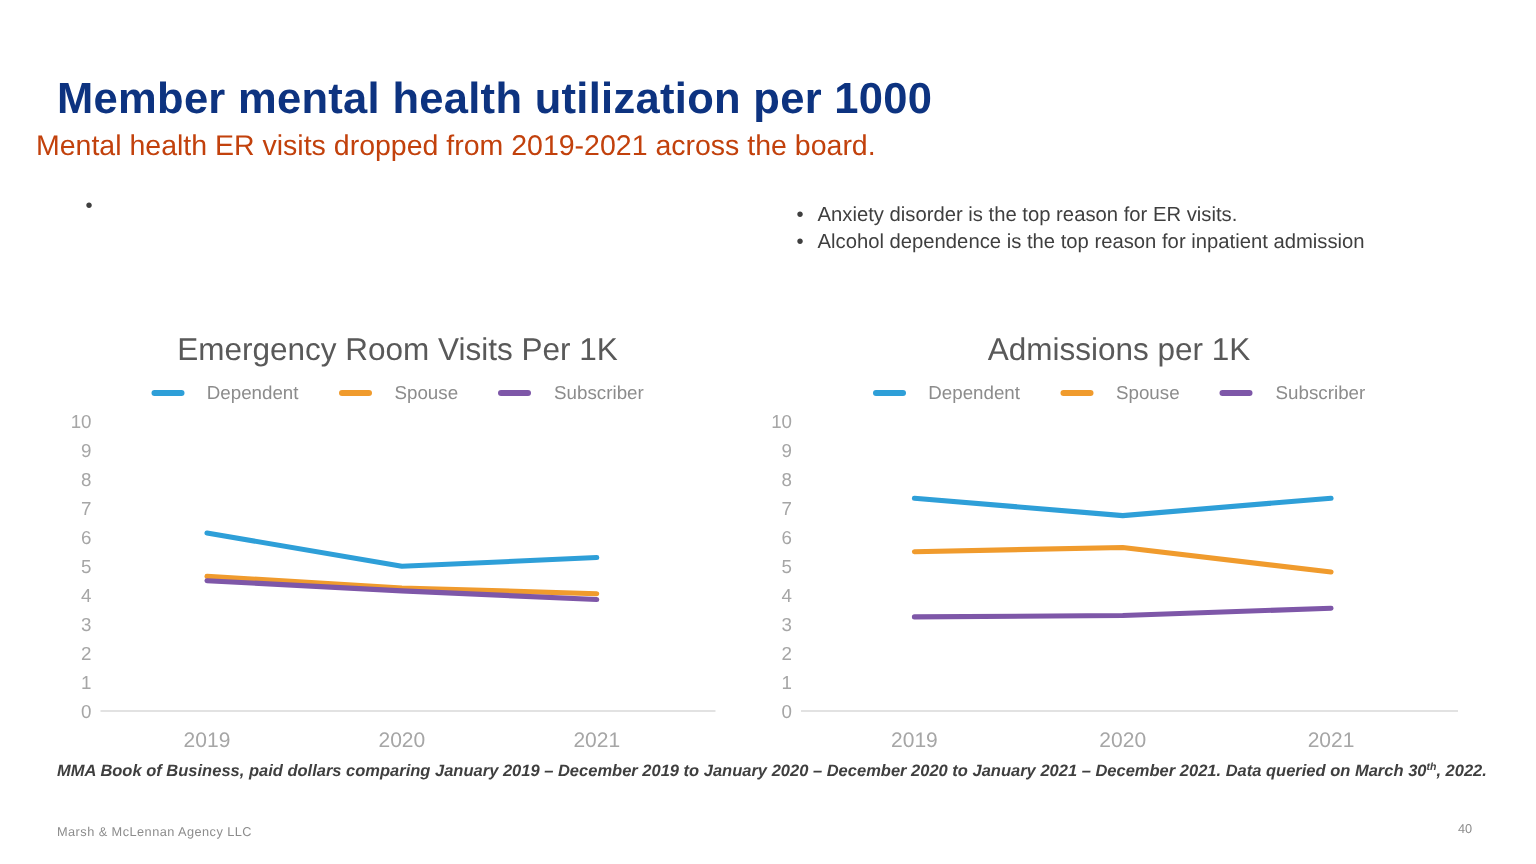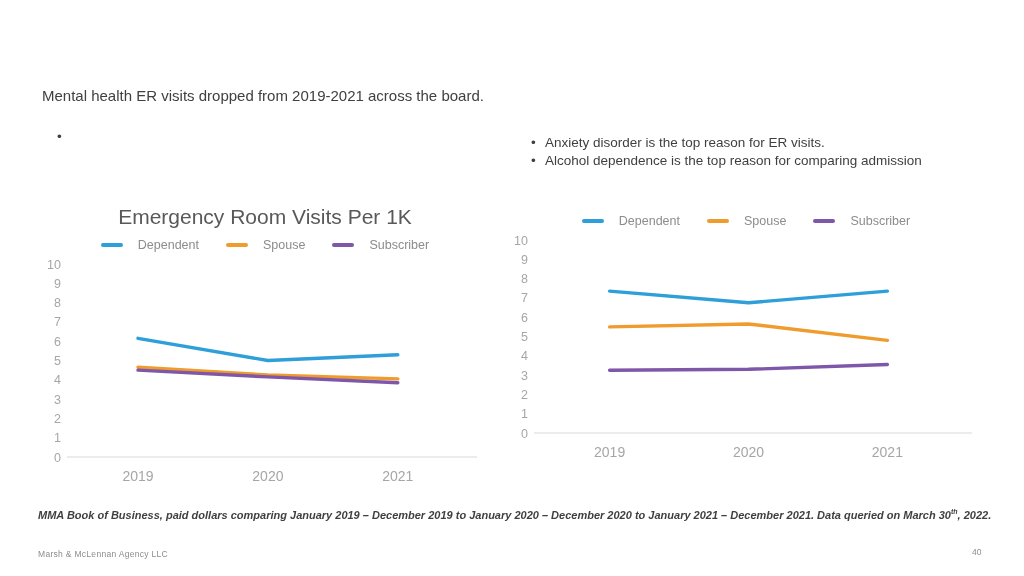--- a/index.html
+++ b/index.html
@@ -11,33 +11,33 @@
     font-family: "Liberation Sans", sans-serif;
     overflow: hidden;
     margin: 0 auto;
   }
   .slide-title {
     position: absolute; left: 38px; top: 50px;
     font-size: 29px; font-weight: 700; color: #0d3380;
     letter-spacing: 0.2px; white-space: nowrap;
   }
   .slide-subtitle {
-    position: absolute; left: 42px; top: 87px;
-    font-size: 15px; color: #404040; white-space: nowrap;
+    position: absolute; left: 24px; top: 87px;
+    font-size: 19px; color: #c2410c; white-space: nowrap;
   }
   .section { position: absolute; color: #3f3f3f; }
   .section-dependents { left: 44px; top: 128px; width: 440px; }
   .section-spouses { left: 518px; top: 134px; width: 470px; }
   .section-heading { font-size: 13.5px; font-weight: 700; margin-bottom: 4px; }
   .bullet-row { display: flex; font-size: 13.5px; line-height: 1.28; margin-bottom: 1px; }
   .bullet-char { width: 14px; padding-left: 13px; flex: 0 0 27px; }
   .bullet-text { flex: 1; }
   .section-dependents .bullet-text { max-width: 350px; }
 
-  .chart { position: absolute; top: 205px; }
+  .chart { position: absolute; top: 222px; }
   .chart-left { left: 45px; width: 440px; }
   .chart-right { left: 512px; width: 468px; }
   .chart-title {
     text-align: center; font-size: 21px; color: #595959; white-space: nowrap;
   }
   .legend {
     display: flex; justify-content: center; align-items: center;
     column-gap: 27px; margin-top: 9px; height: 14px;
   }
   .legend-item { display: flex; align-items: center; }
@@ -59,36 +59,37 @@
   .page-number {
     position: absolute; left: 972px; top: 547px;
     font-size: 8.5px; color: #8c8c8c;
   }
 </style>
 </head>
 <body>
 
 <div class="slide">
 
+  <div class="slide-title">Member mental health utilization per 1000</div>
   <div class="slide-subtitle">Mental health ER visits dropped from 2019-2021 across the board.</div>
 
   <div class="section section-dependents">
     <div class="bullet-row">
       <span class="bullet-char">•</span>
     </div>
   </div>
 
   <div class="section section-spouses">
     <div class="bullet-row">
       <span class="bullet-char">•</span>
       <span class="bullet-text">Anxiety disorder is the top reason for ER visits.</span>
     </div>
     <div class="bullet-row">
       <span class="bullet-char">•</span>
-      <span class="bullet-text">Alcohol dependence is the top reason for comparing admission</span>
+      <span class="bullet-text">Alcohol dependence is the top reason for inpatient admission</span>
     </div>
   </div>
 
   <div class="chart chart-left">
     <div class="chart-title">Emergency Room Visits Per 1K</div>
     <div class="legend">
       <div class="legend-item">
         <span class="legend-swatch" style="background: rgb(46, 159, 216);"></span>
         <span class="legend-label">Dependent</span>
       </div>
@@ -117,20 +118,21 @@
         <text x="92.99000000000001" y="227" text-anchor="middle" font-size="14" fill="#a6a6a6">2019</text>
         <text x="222.91" y="227" text-anchor="middle" font-size="14" fill="#a6a6a6">2020</text>
         <text x="352.83000000000004" y="227" text-anchor="middle" font-size="14" fill="#a6a6a6">2021</text>
         <polyline points="92.99000000000001,84.305 222.91,106.5 352.83000000000004,100.71" fill="none" stroke="#2e9fd8" stroke-width="3.4" stroke-linecap="round" stroke-linejoin="round"></polyline>
         <polyline points="92.99000000000001,113.255 222.91,120.97500000000001 352.83000000000004,124.83500000000001" fill="none" stroke="#f09b2d" stroke-width="3.4" stroke-linecap="round" stroke-linejoin="round"></polyline>
         <polyline points="92.99000000000001,116.14999999999999 222.91,122.90499999999999 352.83000000000004,128.695" fill="none" stroke="#7e57a8" stroke-width="3.4" stroke-linecap="round" stroke-linejoin="round"></polyline>
       </svg>
   </div>
 
   <div class="chart chart-right">
+    <div class="chart-title">Admissions per 1K</div>
     <div class="legend">
       <div class="legend-item">
         <span class="legend-swatch" style="background: rgb(46, 159, 216);"></span>
         <span class="legend-label">Dependent</span>
       </div>
       <div class="legend-item">
         <span class="legend-swatch" style="background: rgb(240, 155, 45);"></span>
         <span class="legend-label">Spouse</span>
       </div>
       <div class="legend-item">

